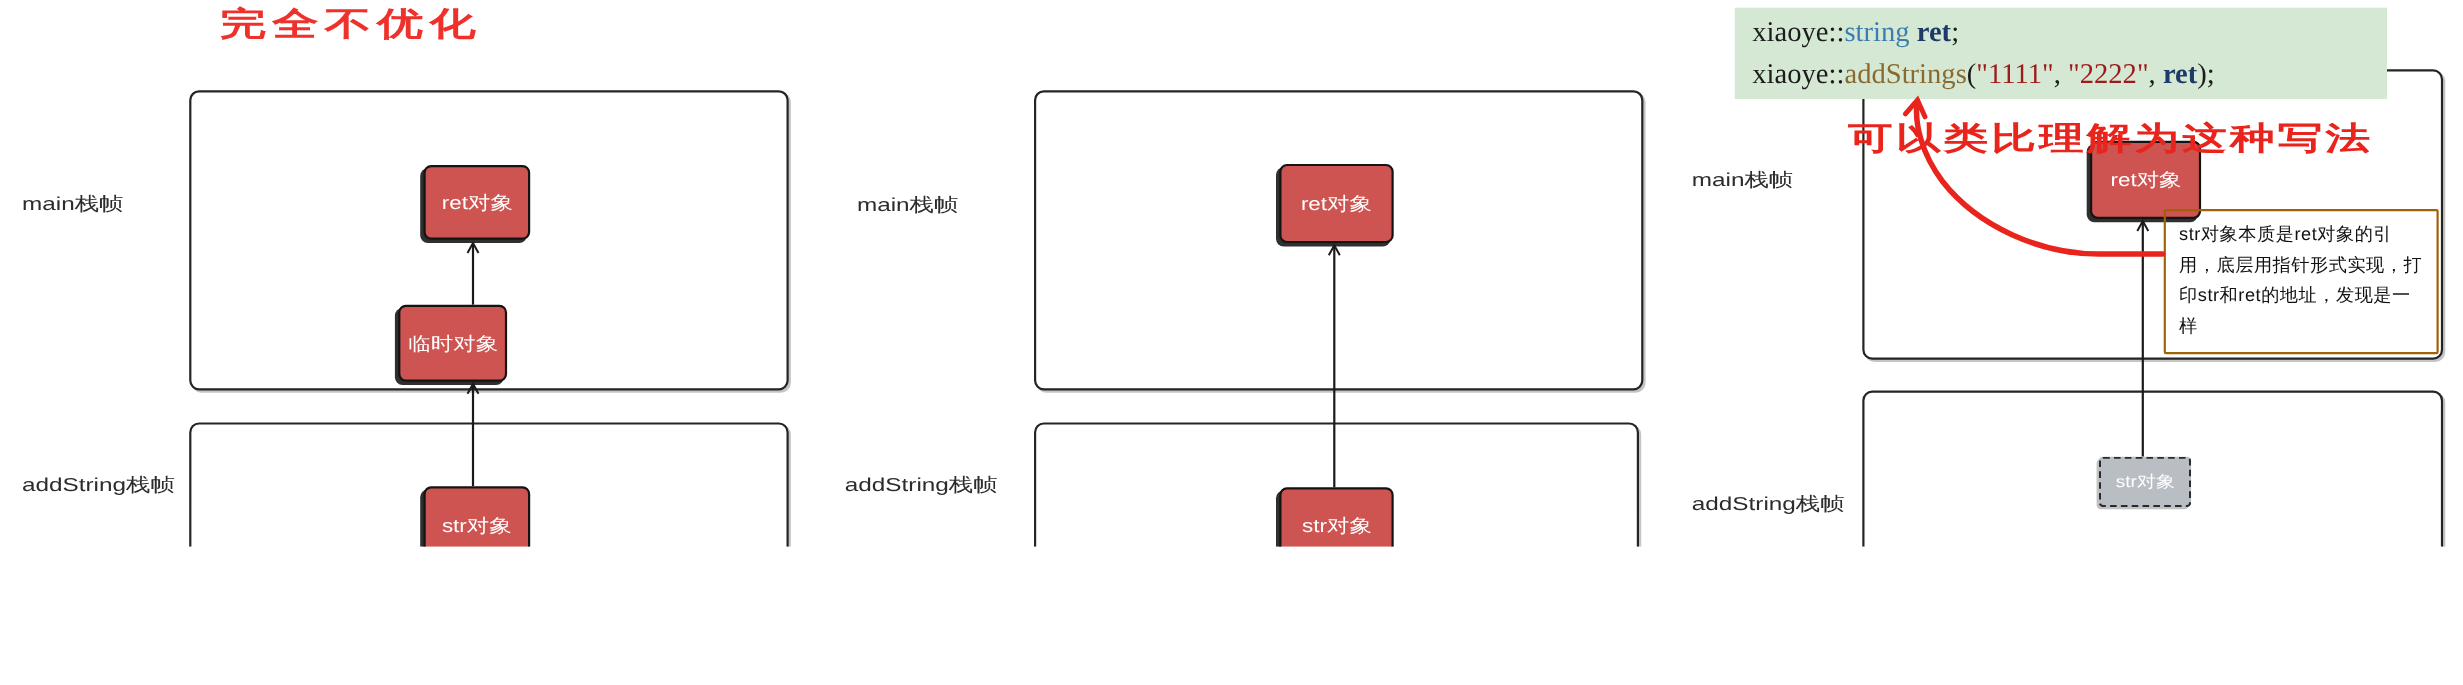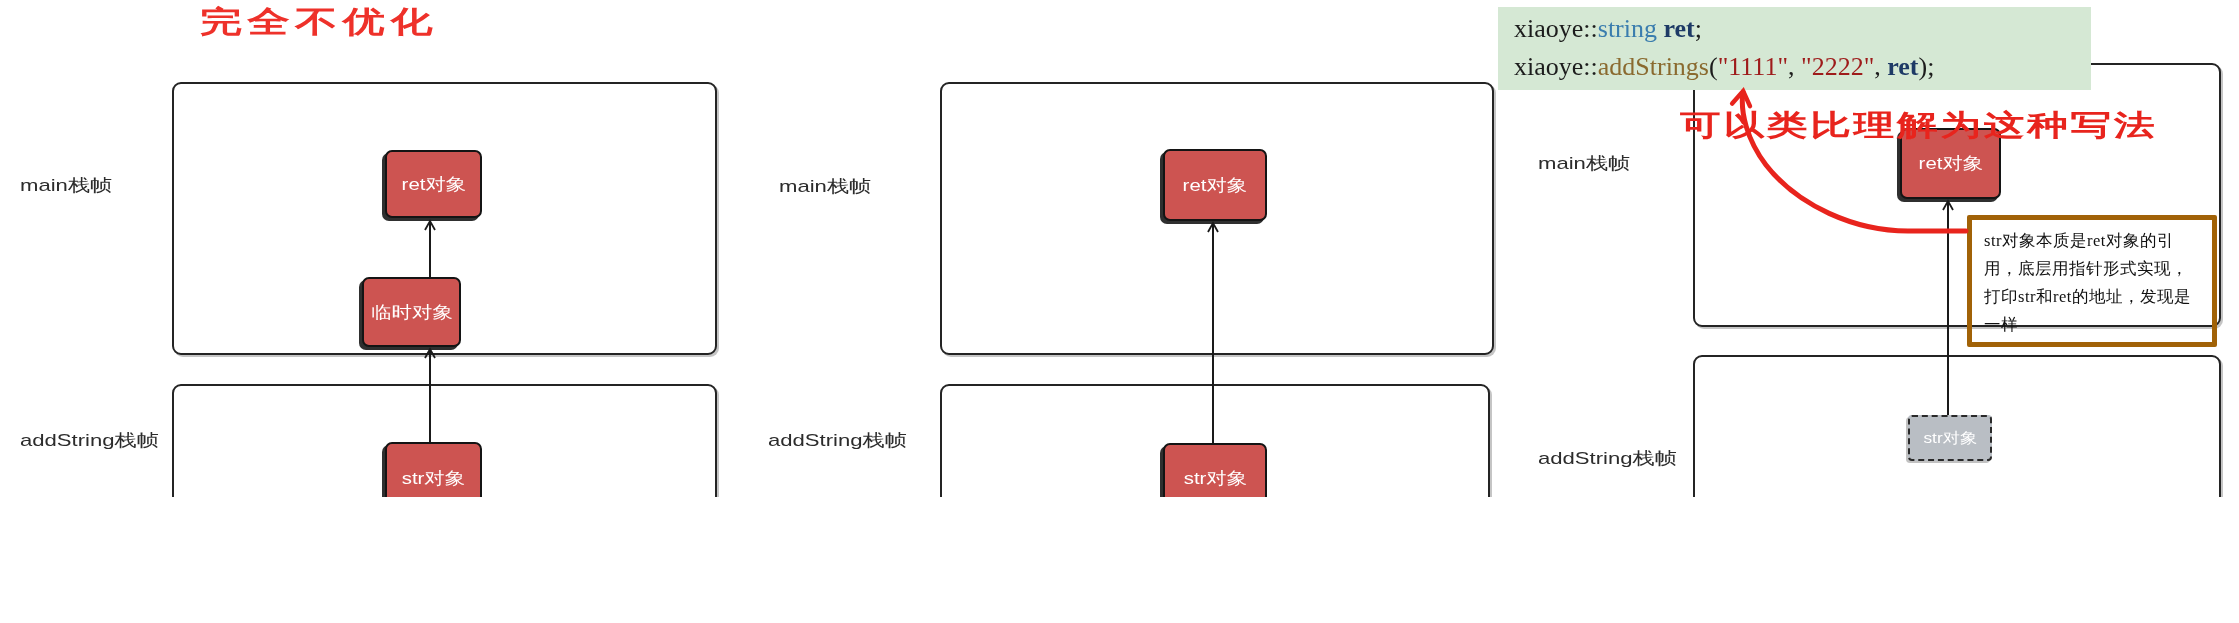--- a/index.html
+++ b/index.html
@@ -17,31 +17,31 @@
   .objdash{position:absolute;background:#b9bec4;border:2px dashed #2a2a2a;border-radius:4px;z-index:3;
        display:flex;align-items:center;justify-content:center;box-shadow:-2px 2px 0 rgba(10,10,10,0.25);}
   .objdash .t{color:#ffffff;font-size:15px;white-space:nowrap;transform:scaleX(1.15);}
   
   .flabel{position:absolute;color:#2c2c2c;font-size:17px;white-space:nowrap;z-index:5;
           transform:scaleX(1.3);transform-origin:0 50%;}
   
   .title{position:absolute;left:200px;top:2px;color:#ee312a;font-weight:bold;font-size:30px;
          letter-spacing:4px;white-space:nowrap;transform:scaleX(1.4);transform-origin:0 50%;z-index:5;}
   
-  .code{position:absolute;left:1498px;top:7px;width:593px;height:83px;background:#d5e8d4;z-index:4;
+  .code{position:absolute;left:1577px;top:7px;width:593px;height:83px;background:#d5e8d4;z-index:4;
         font-family:"Liberation Serif","DejaVu Serif",serif;font-size:26px;line-height:38px;
         padding:3px 0 0 16px;box-sizing:border-box;white-space:nowrap;}
   .code-line{height:38px;}
   
   .rednote{position:absolute;left:1680px;top:106px;color:#e8241d;font-weight:bold;font-size:29px;
            letter-spacing:2px;white-space:nowrap;transform:scaleX(1.4);transform-origin:0 50%;z-index:6;}
   
-  .annot{position:absolute;left:1967px;top:215px;width:250px;height:132px;box-sizing:border-box;
-         background:transparent;border:5px solid #a16207;border-radius:2px;z-index:5;
-         padding:7px 10px 0 12px;font-family:Liberation Serif, serif;}
+  .annot{position:absolute;left:1967px;top:190px;width:250px;height:132px;box-sizing:border-box;
+         background:transparent;border:2px solid #a16207;border-radius:2px;z-index:5;
+         padding:7px 10px 0 12px;}
   .annot .t{color:#111;font-size:16.5px;line-height:28px;letter-spacing:0.5px;}
   svg.overlay{position:absolute;left:0;top:0;z-index:6;pointer-events:none;}
 </style>
 </head>
 <body>
 
 <div class="canvas">
 
   <div class="title">完全不优化</div>
 

